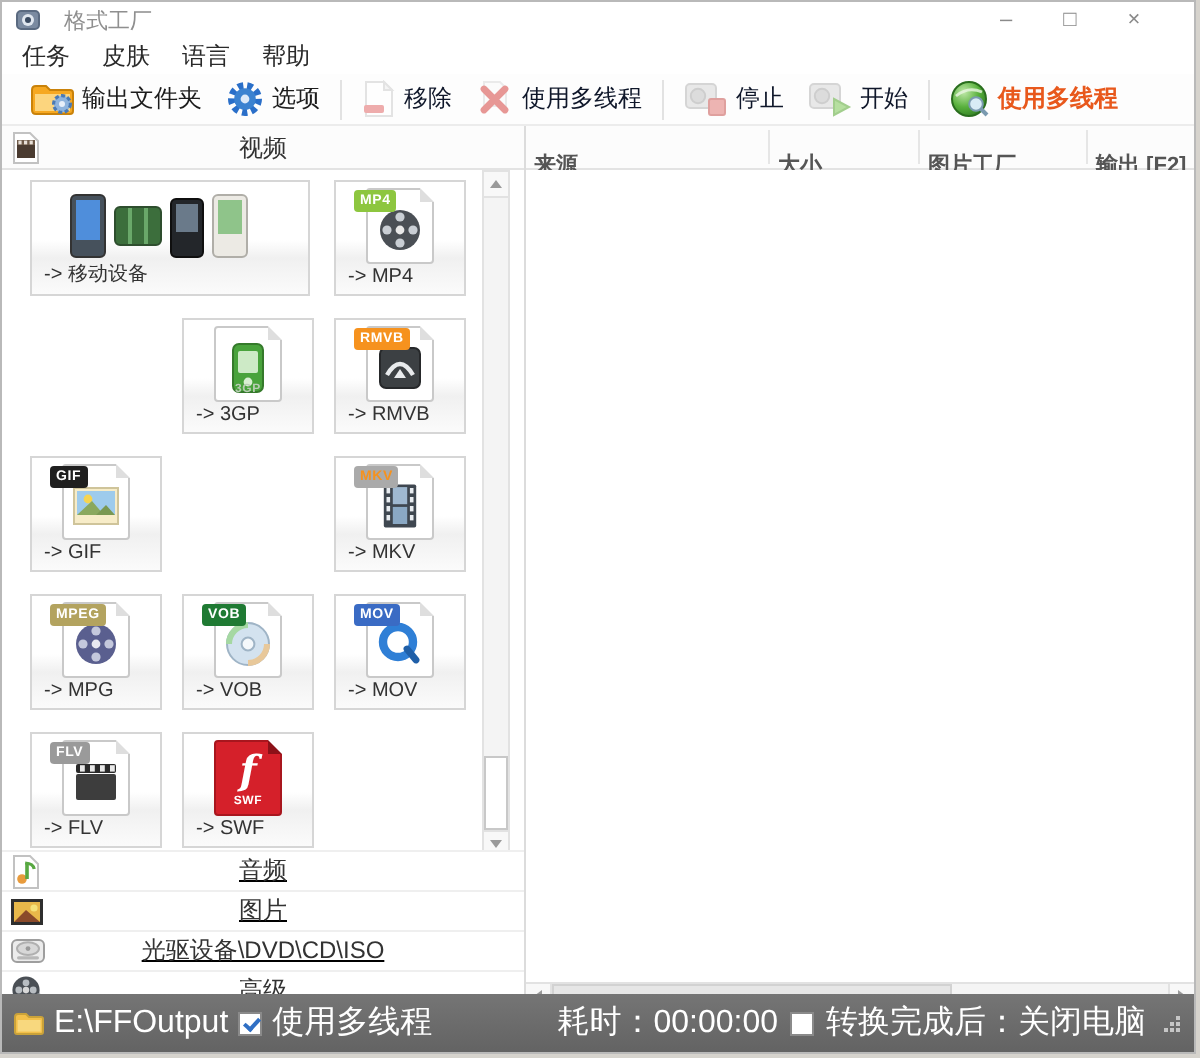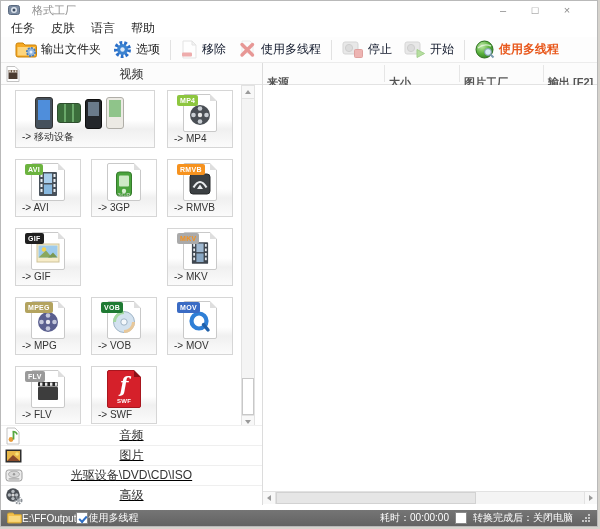--- a/index.html
+++ b/index.html
@@ -76,21 +76,21 @@
   .list-header{position:absolute;top:0;left:0;right:0;height:22px;background:#fcfcfc;border-bottom:1px solid #e3e3e3;font-size:11px;color:#555;}
   .hcell{position:absolute;top:8px;height:22px;display:flex;align-items:center;padding-left:4px;font-weight:bold;}
   .hdiv{position:absolute;top:2px;bottom:2px;width:1px;background:#e6e6e6;}
   .list-body{position:absolute;top:22px;left:0;right:0;bottom:14px;background:#fff;}
   .hscroll{position:absolute;left:0;right:0;bottom:1px;height:13px;background:#f4f4f4;border-top:1px solid #e2e2e2;}
   .hbtn{position:absolute;top:0;width:13px;height:12px;background:#f8f8f8;display:flex;align-items:center;justify-content:center;}
   .hbtn.left{left:0;border-right:1px solid #e2e2e2;}
   .hbtn.right{right:0;border-left:1px solid #e2e2e2;}
   .hthumb{position:absolute;left:13px;top:0;width:200px;height:12px;background:#e6e6e6;border:1px solid #d2d2d2;}
   
-  .statusbar{position:absolute;left:0;right:0;bottom:0;height:16px;background:linear-gradient(180deg,#757575,#636363);display:flex;align-items:center;color:#fff;font-size:10px;padding:0 6px;gap:0;}
+  .statusbar{position:absolute;left:0;right:0;bottom:0;height:29px;background:linear-gradient(180deg,#757575,#636363);display:flex;align-items:center;color:#fff;font-size:16px;padding:0 6px;gap:5px;}
   .sb-right{margin-left:auto;display:flex;align-items:center;gap:6px;}
   .cb{width:12px;height:12px;background:#fff;border:1px solid #8a8a8a;position:relative;display:inline-block;flex:none;}
   .cb.checked::after{content:'';position:absolute;left:2px;top:2.5px;width:6px;height:3px;border-left:2px solid #2f6fc4;border-bottom:2px solid #2f6fc4;transform:rotate(-48deg);}
   .grip{display:flex;margin-left:2px;}
 </style>
 </head>
 <body>
 
 <div class="window">
 
@@ -228,42 +228,20 @@
                 <circle cx="12" cy="12" r="2.2" fill="#e8e8e8"></circle>
                 <circle cx="12" cy="5.5" r="2.3" fill="#c9ced4"></circle>
                 <circle cx="12" cy="18.5" r="2.3" fill="#c9ced4"></circle>
                 <circle cx="5.5" cy="12" r="2.3" fill="#c9ced4"></circle>
                 <circle cx="18.5" cy="12" r="2.3" fill="#c9ced4"></circle>
               </svg>
           </div>
           <div class="tile-label">-&gt; MP4</div>
         </div>
 
-        <div class="tile r2 c1">
-          <div class="ficon">
-            <div class="page"></div>
-            <span class="tag tag-avi">AVI</span>
-            <svg class="glyph" width="20" height="26" viewBox="0 0 20 26">
-                <rect x="1" y="1" width="18" height="24" rx="1" fill="#49525b"></rect>
-                <rect x="6" y="2.5" width="8" height="9.5" fill="#a8cdea"></rect>
-                <rect x="6" y="13.5" width="8" height="9.5" fill="#88b8de"></rect>
-                <g fill="#eef2f6">
-                  <rect x="2.5" y="3" width="2" height="3"></rect>
-                  <rect x="2.5" y="8" width="2" height="3"></rect>
-                  <rect x="2.5" y="13" width="2" height="3"></rect>
-                  <rect x="2.5" y="18" width="2" height="3"></rect>
-                  <rect x="15.5" y="3" width="2" height="3"></rect>
-                  <rect x="15.5" y="8" width="2" height="3"></rect>
-                  <rect x="15.5" y="13" width="2" height="3"></rect>
-                  <rect x="15.5" y="18" width="2" height="3"></rect>
-                </g>
-              </svg>
-          </div>
-          <div class="tile-label">-&gt; AVI</div>
-        </div>
 
         <div class="tile r2 c2">
           <div class="ficon">
             <div class="page"></div>
             <span class="tag tag-3gp">3GP</span>
             <svg class="glyph" width="18" height="26" viewBox="0 0 18 26">
                 <rect x="1.5" y="1" width="15" height="24" rx="3" fill="#49a33c" stroke="#357a2b"></rect>
                 <rect x="4" y="4.5" width="10" height="11" rx="1" fill="#cdeac6"></rect>
                 <circle cx="9" cy="20" r="2.2" fill="#d8f0d2"></circle>
               </svg>

